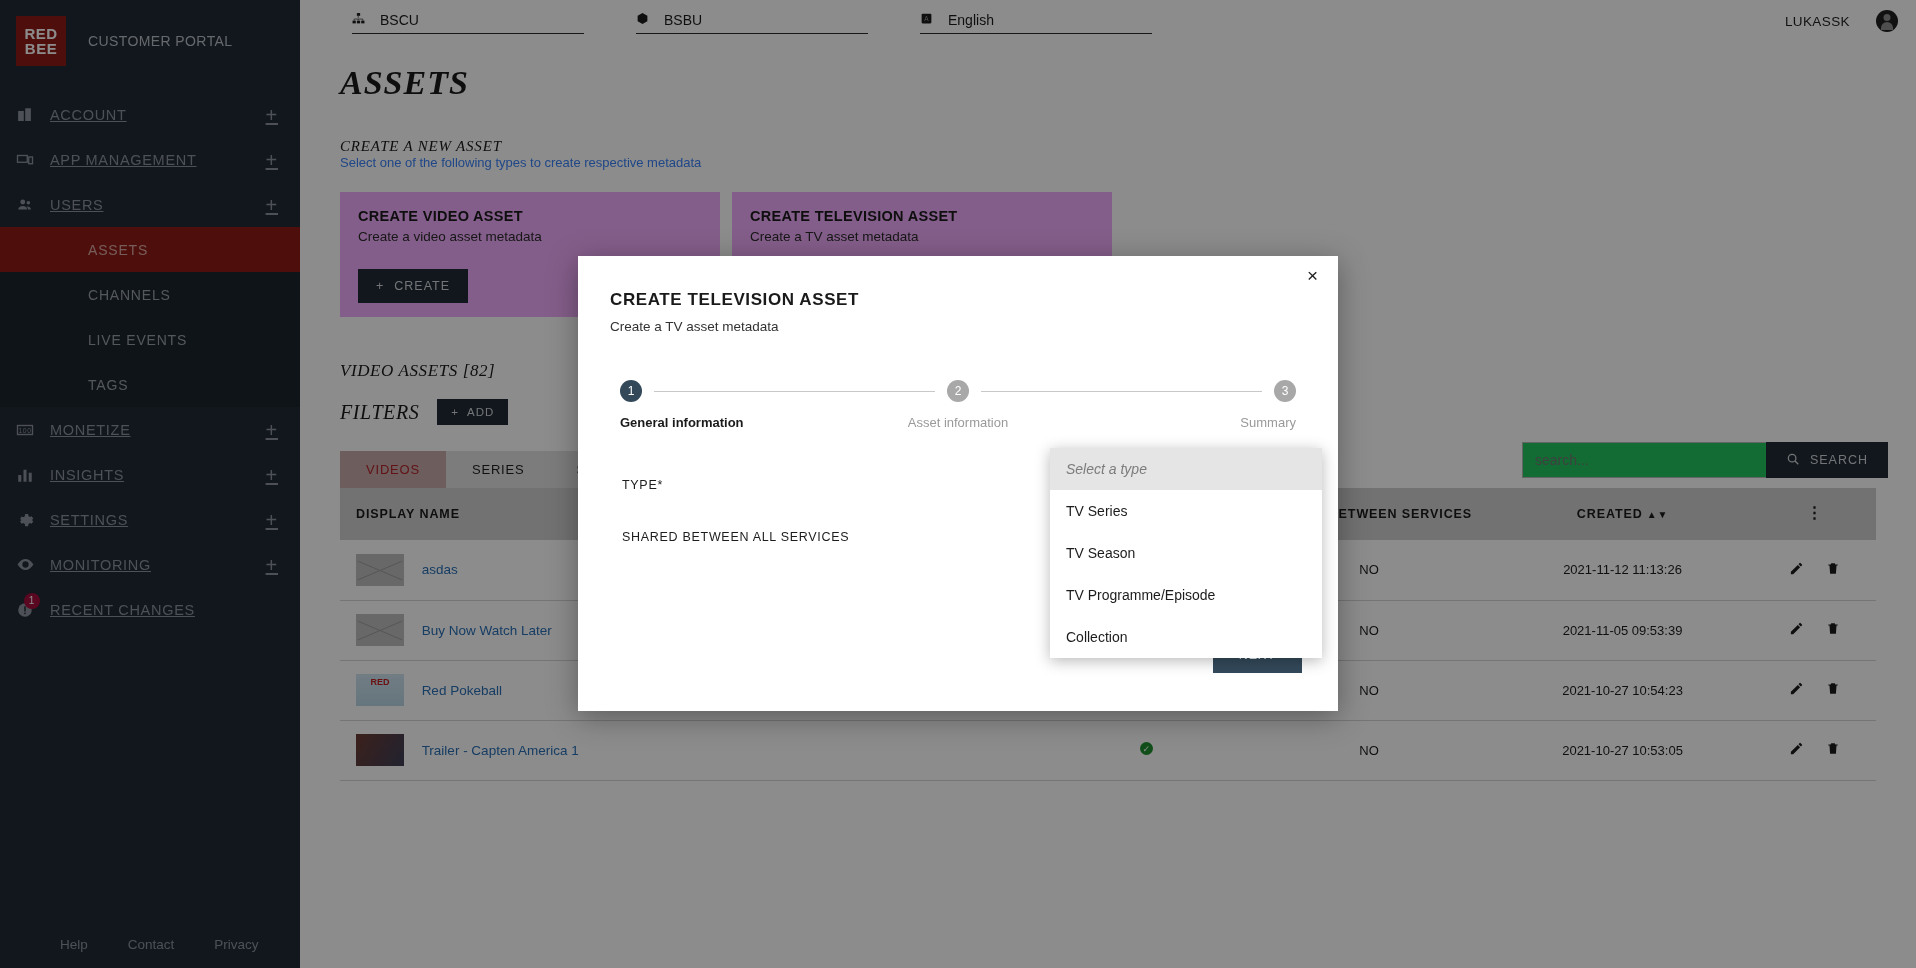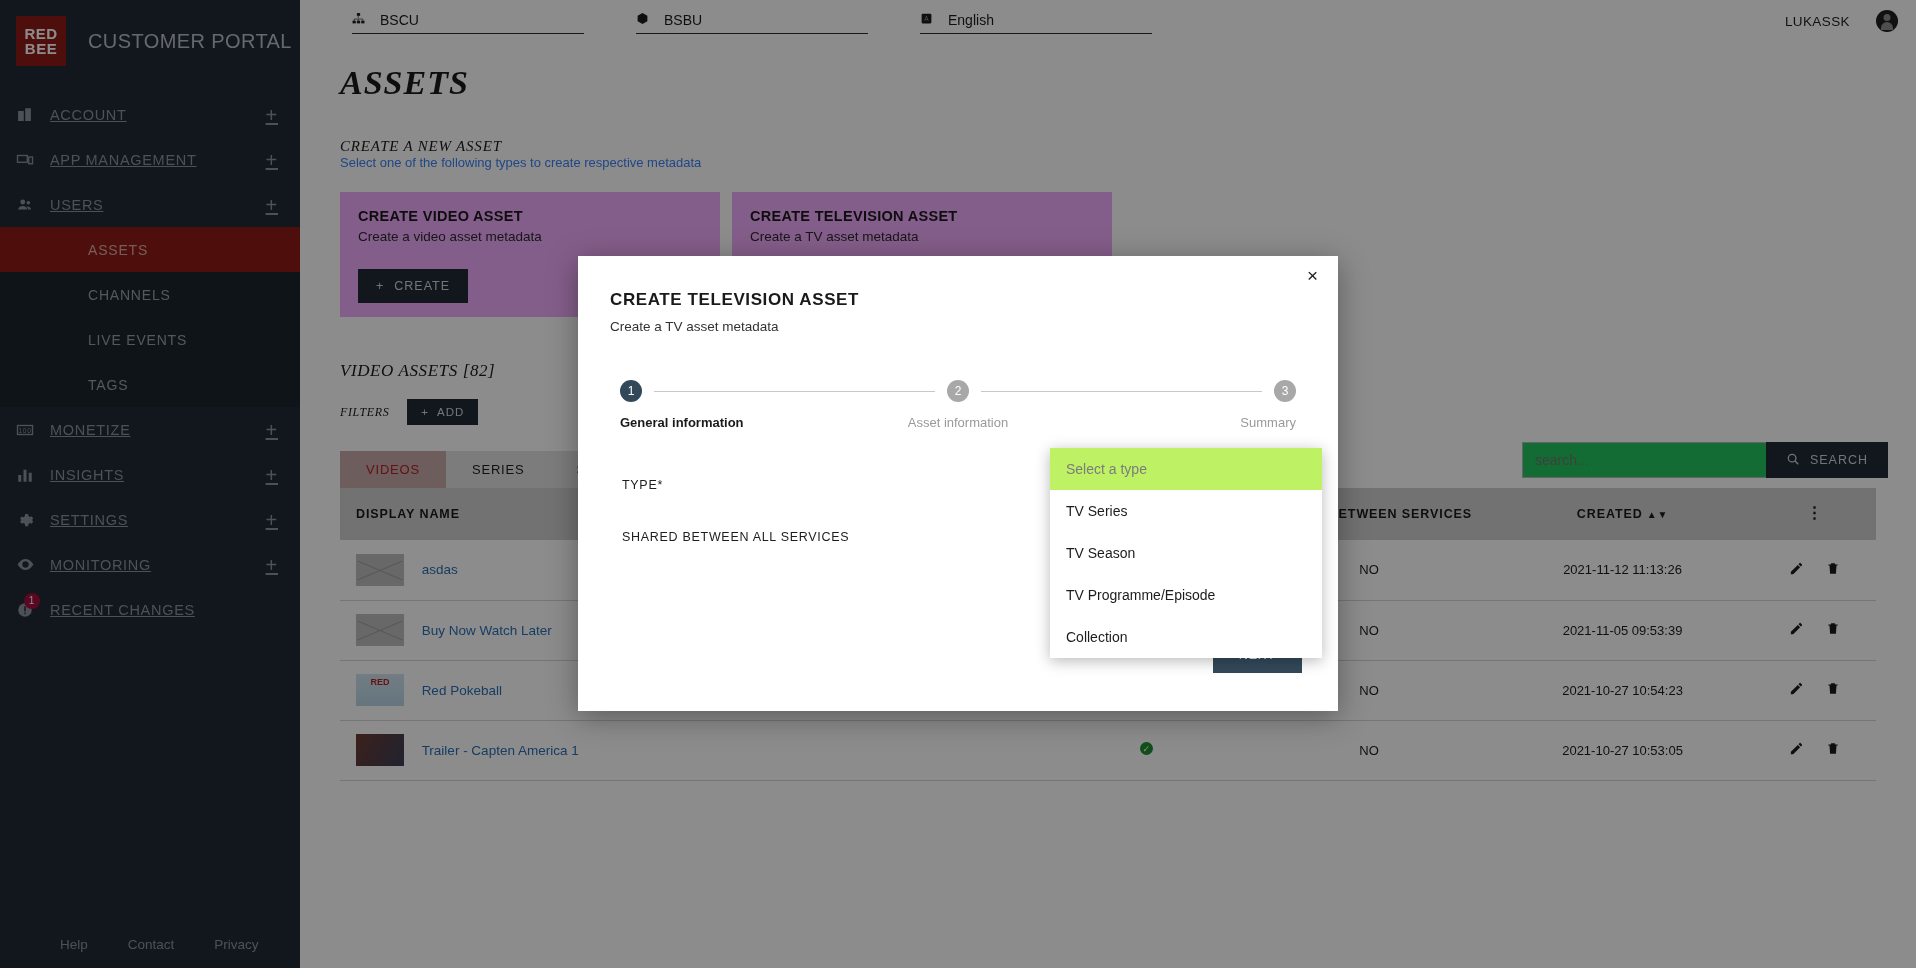--- a/index.html
+++ b/index.html
@@ -22,21 +22,21 @@
     flex-shrink: 0;
     position: relative;
     display: flex; flex-direction: column;
   }
   .brand { display: flex; align-items: center; height: 82px; padding-left: 16px; }
   .brand-logo {
     width: 50px; height: 50px; background: #8f1d16;
     display: flex; flex-direction: column; align-items: center; justify-content: center;
     color: #fff; font-weight: bold; font-size: 15px; line-height: 15px; letter-spacing: .5px;
   }
-  .brand-title { margin-left: 22px; color: #b9bfc6; font-size: 20px; letter-spacing: .4px; }
+  .brand-title { margin-left: 22px; color: #b9bfc6; font-size: 14px; letter-spacing: .4px; }
 
   .nav { margin-top: 10px; }
   .nav-row {
     display: flex; align-items: center; height: 45px; padding: 0 22px 0 16px;
     color: #8c949e; font-size: 14.5px; letter-spacing: .7px; cursor: pointer; text-decoration: underline;
   }
   .nav-row .ico { width: 34px; display: flex; align-items: center; justify-content: flex-start; color: #8c949e; }
   .nav-row .label { flex: 1; }
   .nav-row .plus { font-size: 20px; color: #8c949e; line-height: 1; font-weight: 300; }
   .nav-row.expanded .label { color: #b1243f; }
@@ -95,21 +95,21 @@
   .btn-dark {
     background: #222b36; color: #d2d6da; border: none;
     font-size: 12.5px; letter-spacing: 1px; padding: 10px 18px;
     display: inline-flex; align-items: center; gap: 10px; cursor: pointer;
   }
   .card .btn-dark { position: absolute; bottom: 14px; left: 18px; }
 
   .assets-head { margin-top: 44px; }
   .assets-count { font-family: "Liberation Serif", serif; font-style: italic; font-size: 17px; color: #1a1a1a; letter-spacing: .6px; }
   .filters-row { display: flex; align-items: center; gap: 18px; margin-top: 18px; }
-  .filters-label { font-family: "Liberation Serif", serif; font-style: italic; font-size: 12px; color: #1a1a1a; letter-spacing: .6px; }
+  .filters-label { font-family: "Liberation Serif", serif; font-style: italic; font-size: 20px; color: #1a1a1a; letter-spacing: .6px; }
   .btn-add { background: #222b36; color: #d2d6da; border: none; font-size: 11.5px; letter-spacing: 1px; padding: 7px 14px; display: inline-flex; gap: 8px; align-items: center; cursor: pointer; }
 
   .search-wrap { position: absolute; right: 28px; top: 442px; display: flex; }
   .search-input { width: 244px; height: 36px; border: 1px solid #b9b9b9; border-right: none; padding: 0 12px; font-size: 14px; color: #555; background: #22c55e; font-family: "Liberation Sans", sans-serif; }
   .search-btn { height: 36px; background: #222b36; color: #cfd3d8; border: none; font-size: 12.5px; letter-spacing: 1px; padding: 0 20px; display: flex; align-items: center; gap: 10px; cursor: pointer; }
 
   .tabs { display: flex; margin-top: 26px; margin-left: 0; }
   .tab { padding: 11px 26px; font-size: 13px; letter-spacing: .8px; color: #1e1e1e; background: #e2e2e2; cursor: pointer; }
   .tab.active { background: #c8a9a9; color: #b1242a; }
 
@@ -169,22 +169,22 @@
     position: absolute; right: 36px; bottom: 38px;
     background: #33495a; color: #e3e7ea; border: none;
     font-size: 12.5px; letter-spacing: 1px; padding: 11px 26px; cursor: pointer;
   }
 
   .dropdown {
     position: absolute; left: 428px; top: -30px; width: 272px;
     background: #fff; box-shadow: 0 3px 14px rgba(0,0,0,.28); z-index: 40;
   }
   .dd-placeholder {
-    padding: 13px 16px; font-size: 14px; color: #7c7c7c; 
-    background: #bef264; cursor: pointer;
+    padding: 13px 16px; font-size: 14px; color: #7c7c7c; font-style: italic;
+    background: #e5e5e5; cursor: pointer;
   }
   .dd-item { padding: 13px 16px; font-size: 14px; color: #1c1c1c; cursor: pointer; }
 </style>
 </head>
 <body>
 
 <div id="app">
 
   <div class="page-layer">
 

